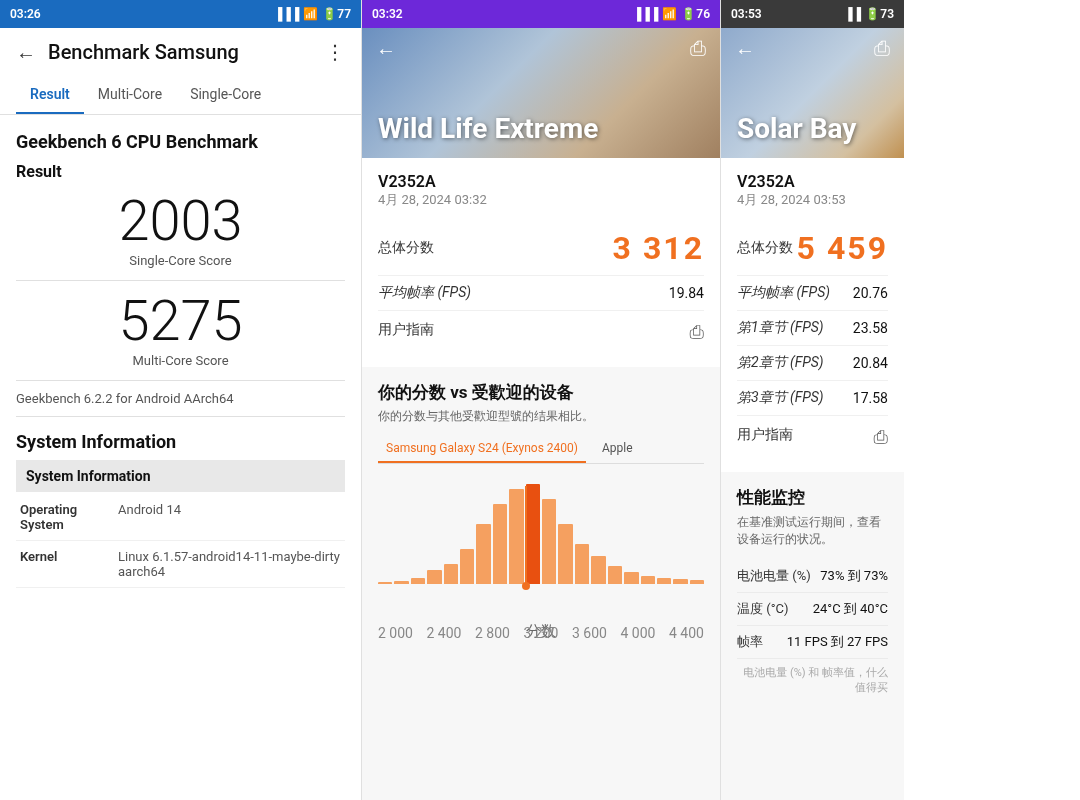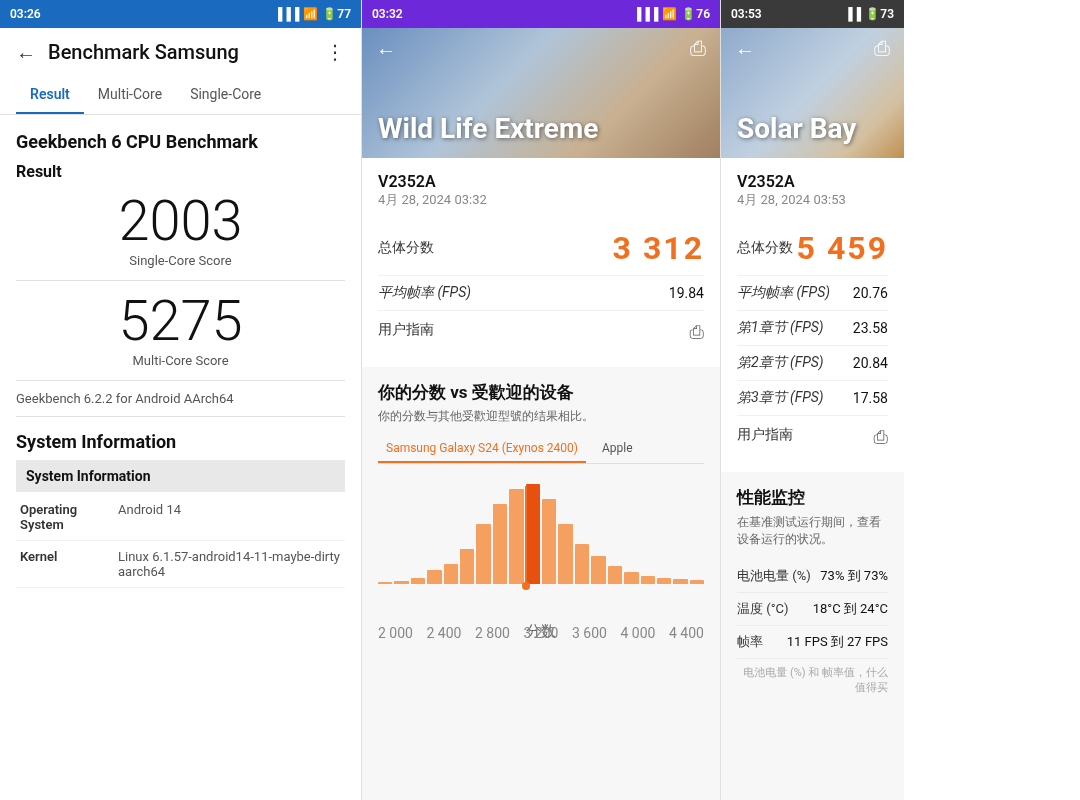--- a/index.html
+++ b/index.html
@@ -584,21 +584,21 @@
     <div class="perf-monitor">
       <div class="perf-title">性能监控</div>
       <div class="perf-subtitle">在基准测试运行期间，查看设备运行的状况。</div>
 
       <div class="perf-row">
         <span class="perf-key">电池电量 (%)</span>
         <span class="perf-val">73% 到 73%</span>
       </div>
       <div class="perf-row">
         <span class="perf-key">温度 (°C)</span>
-        <span class="perf-val">18°C 到 24°C</span>
+        <span class="perf-val">24°C 到 40°C</span>
       </div>
       <div class="perf-row">
         <span class="perf-key">帧率</span>
         <span class="perf-val">11 FPS 到 27 FPS</span>
       </div>
 
       <div class="watermark">电池电量 (%) 和 帧率值，什么值得买</div>
     </div>
   </div>
 

